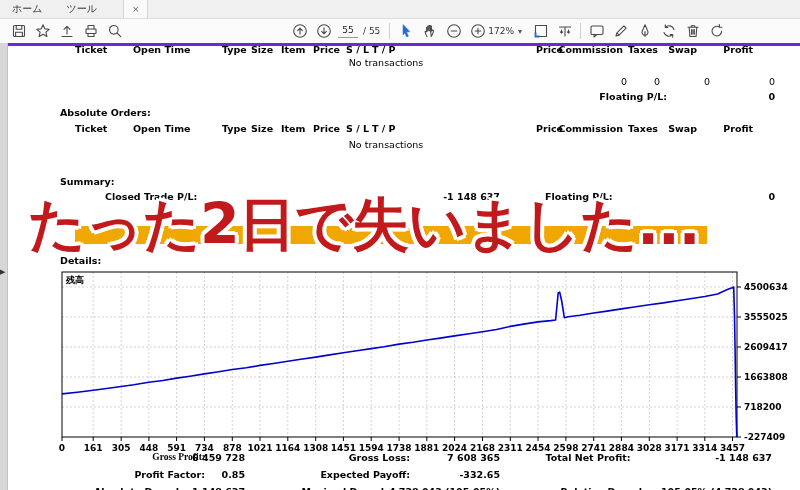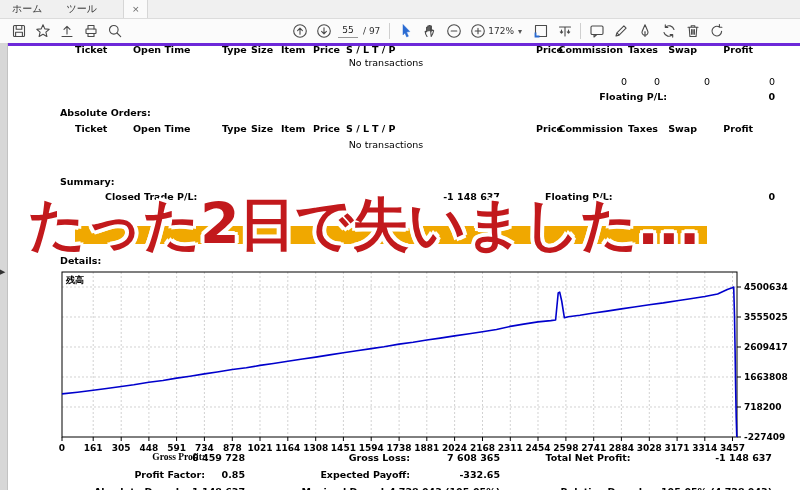--- a/index.html
+++ b/index.html
@@ -100,21 +100,21 @@
           </svg>
         </span>
         <span class="tb-ico">
           <svg viewBox="0 0 16 16">
             <circle cx="8" cy="8" r="6.3" class="s"></circle>
             <path class="s" d="M8 4.8 V10.4 M5.6 8.4 L8 10.8 10.4 8.4"></path>
           </svg>
         </span>
       </span>
     <span class="pagebox">55</span>
-    <span class="tb-txt">/ 97</span>
+    <span class="tb-txt">/ 55</span>
     <span class="divider"></span>
     <span id="tb-tools" style="display: inline-flex; gap: 7px; align-items: center;">
         <span class="tb-ico">
           <svg viewBox="0 0 16 16">
             <path d="M5 1.5 L11.8 8.6 L8.6 9.1 L10.4 13.2 L8.7 14 L6.9 9.9 L5 11.9 Z" fill="#2a6bd2" stroke="#2a6bd2" stroke-width="0.5"></path>
           </svg>
         </span>
         <span class="tb-ico">
           <svg viewBox="0 0 16 16">
             <path class="s" d="M5 13.5 C3.8 11.8 3.2 10 3.2 8.4 L4.6 8.8 V4.2 H5.8 V8 M5.8 4 V3 H7 V7.8 M7 3.4 V2.6 H8.2 V7.8 M8.2 3.6 V3 H9.4 V8.2 L10.6 7 L11.6 7.8 C11 10.2 10.2 12.2 9.2 13.5 Z"></path>

